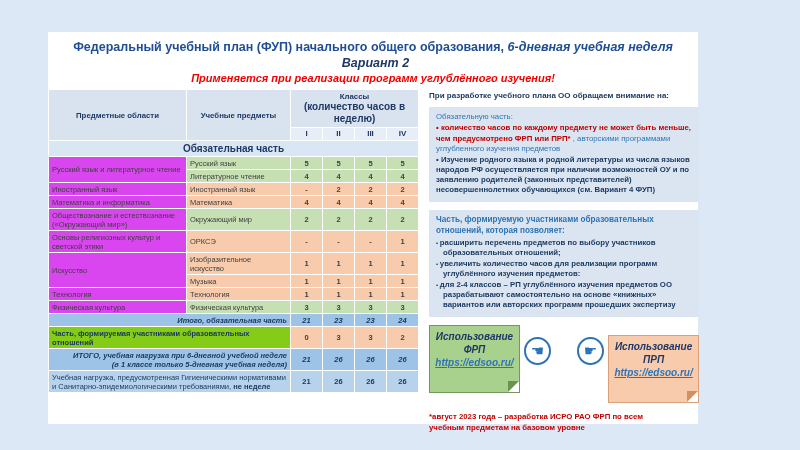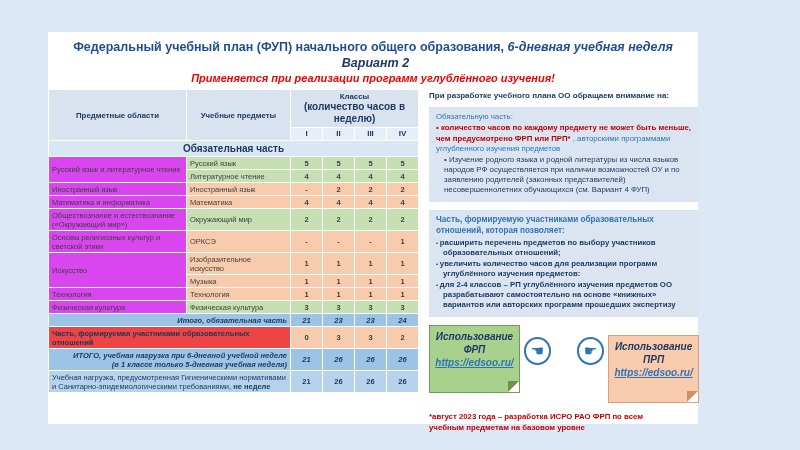--- a/index.html
+++ b/index.html
@@ -27,36 +27,36 @@
   th .sub{font-weight:bold;font-size:10px;}
   th.grade{background:#e7eef7;font-size:8px;}
   .section-row td{background:#d9e6f4;color:#1f3864;font-weight:bold;text-align:center;font-size:10px;}
   td.area{background:#d946ef;color:#3f3f3f;}
   td.subj{color:#3f3f3f;}
   td.green{background:#c6e0b4;}
   td.orange{background:#f8cbad;}
   td.num{text-align:center;font-weight:bold;color:#404040;}
   td.total-label{background:#9dc3e6;color:#17375e;font-weight:bold;font-style:italic;text-align:right;}
   td.total-num{background:#9dc3e6;color:#17375e;font-weight:bold;font-style:italic;text-align:center;}
-  td.formed-label{background:#ef4444;color:#17375e;font-weight:bold;}
+  td.formed-label{background:#84cc16;color:#17375e;font-weight:bold;}
   td.hyg-label{background:#b7d3ec;color:#17375e;}
   td.hyg-label b{font-weight:bold;}
   td.hyg-num{background:#b7d3ec;color:#17375e;font-weight:bold;text-align:center;}
   
   .panel{width:270px;margin-left:10px;font-size:7.8px;}
   .panel-heading{color:#17375e;font-weight:bold;font-size:8px;margin:2px 0 6px 0;line-height:1.25;}
   .info-box{background:#dbe5f1;padding:5px 7px 6px 7px;margin-bottom:8px;line-height:1.3;}
   .box-title{color:#2e74b5;margin-bottom:1px;}
   .box-title.bold{font-weight:bold;color:#2e74b5;font-size:8.2px;line-height:1.3;}
   .info-box ul{margin:0;padding:0;list-style:none;}
   .info-box li{margin:0 0 1px 0;}
   .info-box li::before{content:"• ";}
   li.mixed{color:#c00000;font-weight:bold;}
   li.mixed .rest{color:#2e74b5;font-weight:normal;text-align:right;}
-  li.navy{color:#17375e;font-weight:normal;margin-left:8px;}
+  li.navy{color:#17375e;font-weight:bold;}
   .box2 li{padding-left:7px;text-indent:-7px;color:#17375e;font-weight:bold;}
   .box2 li::before{content:"\2022  ";font-size:6px;}
   
   .sticky-row{display:flex;align-items:flex-start;margin-top:2px;}
   .sticky{
     width:86px;min-height:58px;padding:4px 3px;position:relative;
     font-weight:bold;font-style:italic;color:#203864;text-align:center;font-size:10px;line-height:1.3;
   }
   .sticky.green{background:linear-gradient(315deg,#ffffff 0 8px,#a9d18e 8px);border:1px solid #74975c;}
   .sticky.orange{background:linear-gradient(315deg,#ffffff 0 8px,#f8cbad 8px);border:1px solid #d9a07a;margin-top:10px;}

